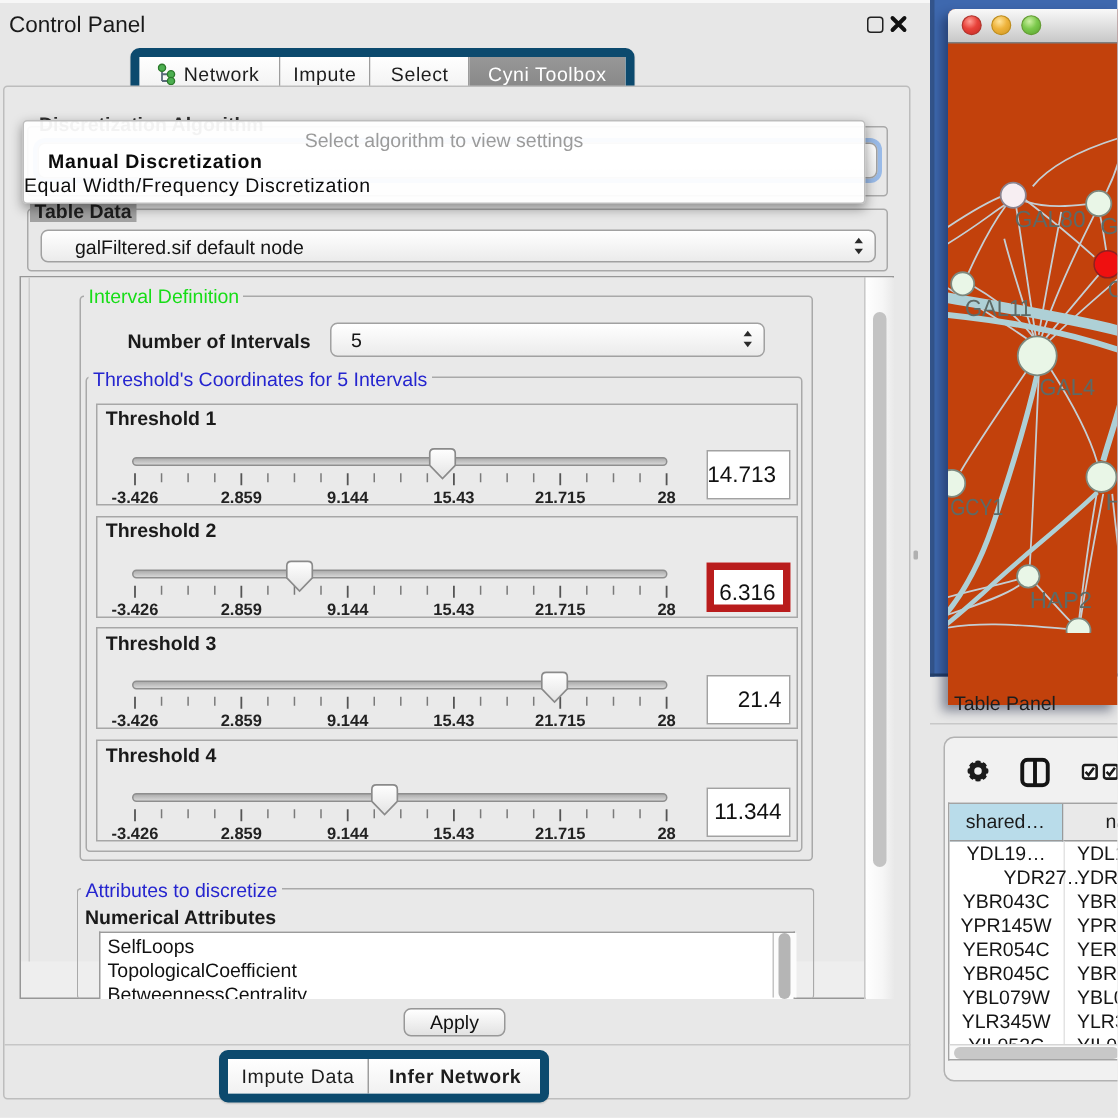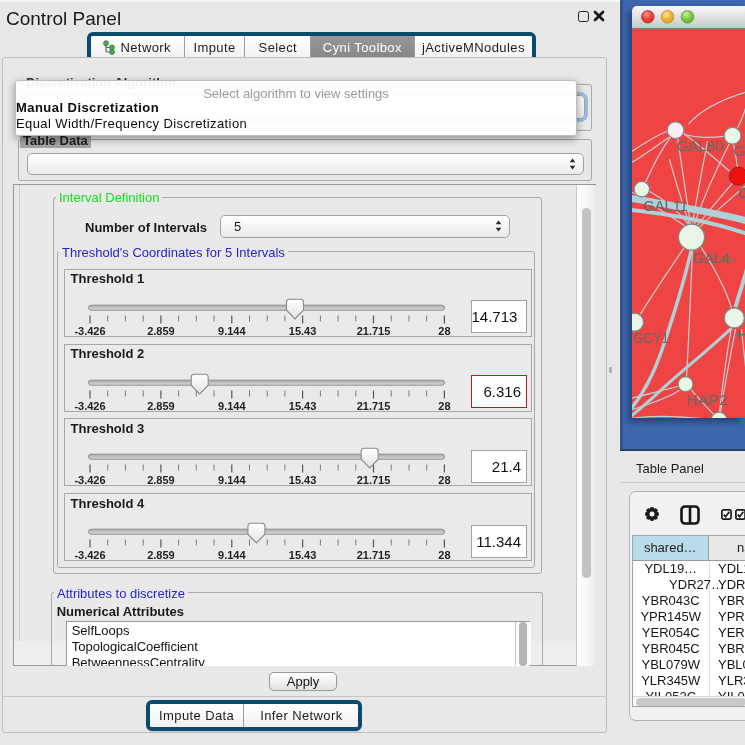--- a/index.html
+++ b/index.html
@@ -1,24 +1,24 @@
 <!DOCTYPE html>
 <html><head><meta charset="utf-8">
 <style>
 html,body{margin:0;padding:0;}
 body{width:745px;height:745px;position:relative;overflow:hidden;
  font-family:"Liberation Sans",sans-serif;background:#e7e7e7;}
 .ab{position:absolute;}
 .b13{font-size:13px;font-weight:bold;color:#1a1a1a;}
-.t13{font-size:19px;color:#1a1a1a;}
+.t13{font-size:15px;color:#1a1a1a;}
 .combo{position:absolute;border:1px solid #a1a1a1;border-radius:5px;
  background:linear-gradient(#ffffff,#ebebeb);box-sizing:border-box;}
 .combo .tx{position:absolute;left:18px;top:0;bottom:0;display:flex;align-items:center;
  font-size:13px;color:#141414;}
-.seg{position:absolute;display:flex;border:4px solid #0c4a6e;border-radius:6px;
+.seg{position:absolute;display:flex;border:6px solid #0c4a6e;border-radius:6px;
  overflow:hidden;background:#fdfdfd;box-shadow:0 1px 1px rgba(0,0,0,0.12);}
 .seg>div{display:flex;align-items:center;justify-content:center;font-size:13px;letter-spacing:0.4px;
  color:#1d1d1d;border-right:1px solid #9d9d9d;background:linear-gradient(#ffffff,#f1f1f1);box-sizing:border-box;}
 .seg>div:last-child{border-right:none;}
 .seg>div.sel{background:linear-gradient(#979797,#868686);color:#ffffff;}
 .gbox{position:absolute;border:1px solid #a9a9a9;border-radius:3px;box-sizing:border-box;}
 .gtitle{position:absolute;font-size:13px;padding:0 3px;}
 </style></head><body>
 
 <div class="ab" style="left:0;top:0;width:745px;height:2px;background:#f7f7f7;"></div>
@@ -30,29 +30,29 @@
 <div class="seg" style="left:86.8px;top:32px;height:23px;">
     <div style="width:93.8px;"><svg width="13" height="15" viewBox="0 0 13 15" style="margin-right:4px;">
         <path d="M3,4 V12 M3,7.5 H8 M3,12 H8" stroke="#5a6a7a" stroke-width="1.2" fill="none"></path>
         <circle cx="3" cy="3.2" r="2.4" fill="#4caf50" stroke="#2c7a2c" stroke-width="0.9"></circle>
         <circle cx="9" cy="7.5" r="2.4" fill="#4caf50" stroke="#2c7a2c" stroke-width="0.9"></circle>
         <circle cx="9" cy="12" r="2.4" fill="#4caf50" stroke="#2c7a2c" stroke-width="0.9"></circle>
       </svg>Network</div>
     <div style="width:60.9px;">Impute</div>
     <div style="width:65.7px;">Select</div>
     <div style="width:103.4px;" class="sel">Cyni Toolbox</div>
-    <div style="width:117.7px;">jActiveMNodules</div>
   </div>
 <div class="ab" style="left:2px;top:57px;width:605px;height:676px;border:1px solid #bdbdbd;border-radius:3px;background:#e8e8e8;box-sizing:border-box;"></div>
 <div class="gbox" style="left:18px;top:84px;width:574px;height:47px;"></div>
 <div class="ab" style="left:26px;top:74.8px;font-size:13px;font-weight:bold;color:#2f2f2f;">Discretization Algorithm</div>
 <div class="combo" style="left:25px;top:95px;width:560px;height:24px;box-shadow:0 0 0 3px rgba(100,155,230,0.6);"></div>
 <div class="gbox" style="left:18px;top:139px;width:574px;height:42px;"></div>
 <div class="ab" style="left:20px;top:132.5px;font-size:13px;font-weight:bold;color:#1f1f1f;background:#a3a3a3;padding:0 3px;">Table Data</div>
 <div class="combo" style="left:27px;top:153px;width:557px;height:22px;">
+    <div class="tx" style="left:22px;">galFiltered.sif default node</div>
     <svg width="7" height="12" viewBox="0 0 7 12" style="position:absolute;right:7px;top:50%;margin-top:-6px;">
       <path d="M3.5,0.5 L6.3,4.2 H0.7 Z" fill="#2a2a2a"></path>
       <path d="M3.5,11.5 L6.3,7.8 H0.7 Z" fill="#2a2a2a"></path>
     </svg>
   </div>
 <div class="ab" style="left:12.5px;top:184px;width:583.5px;height:482px;border:1px solid #979797;background:#eeeeee;box-sizing:border-box;overflow:hidden;"></div>
 <div class="ab" style="left:13.5px;top:185px;width:562px;height:456px;background:#e9e9e9;"></div>
 <div class="ab" style="left:19px;top:185px;width:1px;height:456px;background:#cccccc;"></div>
 <div class="gbox" style="left:53px;top:196.5px;width:488.5px;height:377px;"></div>
 <div class="gtitle" style="left:56px;top:190px;color:#17dd17;background:#e9e9e9;">Interval Definition</div>
@@ -146,21 +146,21 @@
     <line x1="362.7" y1="46.5" x2="362.7" y2="52.5" stroke="#7a7a7a" stroke-width="1"></line>
     <line x1="380.4" y1="46.5" x2="380.4" y2="54.5" stroke="#555" stroke-width="1.2"></line>
     <text x="26.0" y="66" text-anchor="middle" font-family="Liberation Sans" font-size="11" font-weight="bold" fill="#222">-3.426</text>
     <text x="96.9" y="66" text-anchor="middle" font-family="Liberation Sans" font-size="11" font-weight="bold" fill="#222">2.859</text>
     <text x="167.8" y="66" text-anchor="middle" font-family="Liberation Sans" font-size="11" font-weight="bold" fill="#222">9.144</text>
     <text x="238.6" y="66" text-anchor="middle" font-family="Liberation Sans" font-size="11" font-weight="bold" fill="#222">15.43</text>
     <text x="309.5" y="66" text-anchor="middle" font-family="Liberation Sans" font-size="11" font-weight="bold" fill="#222">21.715</text>
     <text x="380.4" y="66" text-anchor="middle" font-family="Liberation Sans" font-size="11" font-weight="bold" fill="#222">28</text>
     <path d="M127.2,33.2 q0,-3 3,-3 h11 q3,0 3,3 v8 l-8.5,8.8 l-8.5,-8.8 z" fill="url(#thm2)" stroke="#8a8a8a" stroke-width="1.1"></path>
   </svg>
-<div class="ab" style="left:470.5px;top:374.8px;width:56.5px;height:33px;border:1px solid #b91c1c;background:#ffffff;box-sizing:border-box;text-align:right;font-size:15px;color:#111;line-height:31px;padding-right:5px;">6.316</div>
+<div class="ab" style="left:470.5px;top:374.8px;width:56.5px;height:33px;border:5px solid #b91c1c;background:#ffffff;box-sizing:border-box;text-align:right;font-size:15px;color:#111;line-height:31px;padding-right:5px;">6.316</div>
 <div class="ab" style="left:63.5px;top:418.4px;width:468px;height:68px;border:1px solid #a7a7a7;background:#eaeaea;box-sizing:border-box;"></div>
 <div class="ab b13" style="left:70.5px;top:420.9px;">Threshold 3</div>
 <svg class="ab" style="left:63.5px;top:418.4px;" width="468" height="68" viewBox="0 0 468 68">
     <defs>
       <linearGradient id="trk3" x1="0" y1="0" x2="0" y2="1">
         <stop offset="0" stop-color="#a8a8a8"></stop>
         <stop offset="1" stop-color="#dcdcdc"></stop>
       </linearGradient>
       <linearGradient id="thm3" x1="0" y1="0" x2="0" y2="1">
         <stop offset="0" stop-color="#ffffff"></stop>
@@ -249,31 +249,31 @@
     <div style="font-size:13px;color:#111;line-height:16px;padding-left:5px;padding-top:1px;">SelfLoops<br>TopologicalCoefficient<br>BetweennessCentrality</div>
   </div>
 <div class="ab" style="left:514.6px;top:621.7px;width:15px;height:43.5px;background:#fcfcfc;border-left:1px solid #c4c4c4;"></div>
 <div class="ab" style="left:518.5px;top:621.7px;width:8.5px;height:44px;background:#b5b5b5;border-radius:4px;"></div>
 <div class="ab" style="left:576.3px;top:185px;width:19px;height:480.5px;background:linear-gradient(to right,#ffffff,#f6f6f6 60%,#e9e9e9);border-left:1px solid #c9c9c9;"></div>
 <div class="ab" style="left:581.5px;top:207.5px;width:9px;height:370px;background:#c3c3c3;border-radius:5px;"></div>
 <div class="ab" style="left:269px;top:672px;width:68px;height:18.5px;border:1px solid #989898;border-radius:5px;background:linear-gradient(#ffffff,#e2e2e2);box-sizing:border-box;display:flex;align-items:center;justify-content:center;font-size:13px;color:#111;">Apply</div>
 <div class="ab" style="left:2.5px;top:695.5px;width:604px;height:1px;background:#c6c6c6;"></div>
 <div class="seg" style="left:145.9px;top:700px;height:23px;">
     <div style="width:94.5px;">Impute Data</div>
-    <div style="width:114px;">Infer Network</div>
+    <div style="width:114px;font-weight:bold;">Infer Network</div>
   </div>
 <div class="ab" style="left:609px;top:367px;width:3px;height:6px;background:#b0b0b0;border-radius:1px;"></div>
 <div class="ab" style="left:15px;top:80px;width:562px;height:55.5px;background:rgba(255,255,255,0.94);border:1px solid #bdbdbd;border-radius:3px;box-shadow:0 3px 8px rgba(0,0,0,0.38);box-sizing:border-box;z-index:50;"></div>
 <div class="ab" style="left:15px;top:86px;width:562px;text-align:center;font-size:13px;color:#9b9b9b;z-index:51;">Select algorithm to view settings</div>
-<div class="ab" style="left:16px;top:99.5px;font-size:13px;font-weight:bold;color:#0c0c0c;letter-spacing:0.45px;z-index:51;">Manual Discretization</div>
+<div class="ab" style="left:16px;top:99.5px;font-size:13px;font-weight:bold;color:#0c0c0c;letter-spacing:0.45px;z-index:51;padding-left:16px;">Manual Discretization</div>
 <div class="ab" style="left:16px;top:116px;font-size:13px;color:#0c0c0c;letter-spacing:0.4px;z-index:51;">Equal Width/Frequency Discretization</div>
 <div class="ab" style="left:620px;top:0;width:125px;height:451px;background:#3e68ae;"></div>
 <div class="ab" style="left:620px;top:0;width:3px;height:451px;background:#33548b;"></div>
 <div class="ab" style="left:620px;top:449px;width:125px;height:2px;background:#24406b;"></div>
-<div class="ab" style="left:631.5px;top:5.5px;width:113.5px;height:412px;background:#ef4444;border-radius:5px 0 0 0;box-shadow:-4px 4px 7px rgba(10,20,50,0.45);overflow:hidden;">
+<div class="ab" style="left:631.5px;top:5.5px;width:113.5px;height:464px;background:#c2410c;border-radius:5px 0 0 0;box-shadow:-4px 4px 7px rgba(10,20,50,0.45);overflow:hidden;">
     <div style="position:absolute;left:0;top:0;right:0;height:22.3px;background:linear-gradient(#f9f9f9,#c7c7c7);border-bottom:1px solid #7d7d7d;"></div>
     <svg style="position:absolute;left:0;top:0;" width="113.5" height="23" viewBox="0 0 113.5 23">
       <defs>
         <radialGradient id="rl" cx="0.4" cy="0.3" r="0.8">
           <stop offset="0" stop-color="#ff9d94"></stop>
           <stop offset="0.5" stop-color="#e8423a"></stop>
           <stop offset="1" stop-color="#c92f28"></stop>
         </radialGradient>
         <radialGradient id="yl" cx="0.4" cy="0.3" r="0.8">
           <stop offset="0" stop-color="#ffe49a"></stop>

